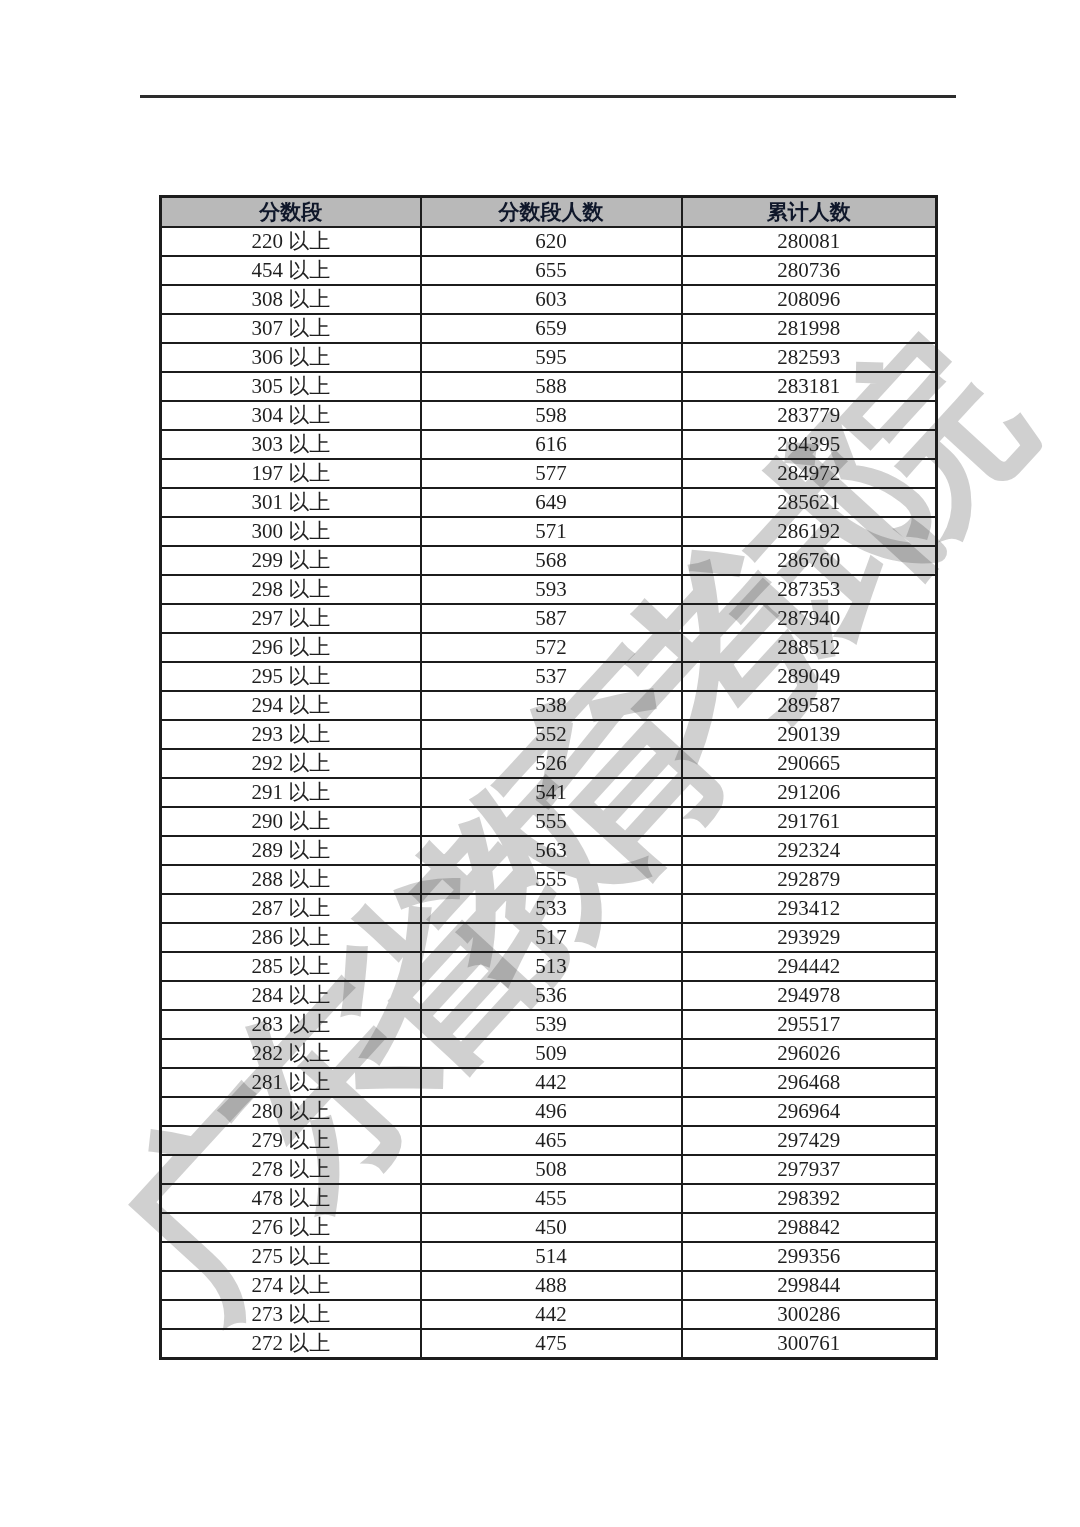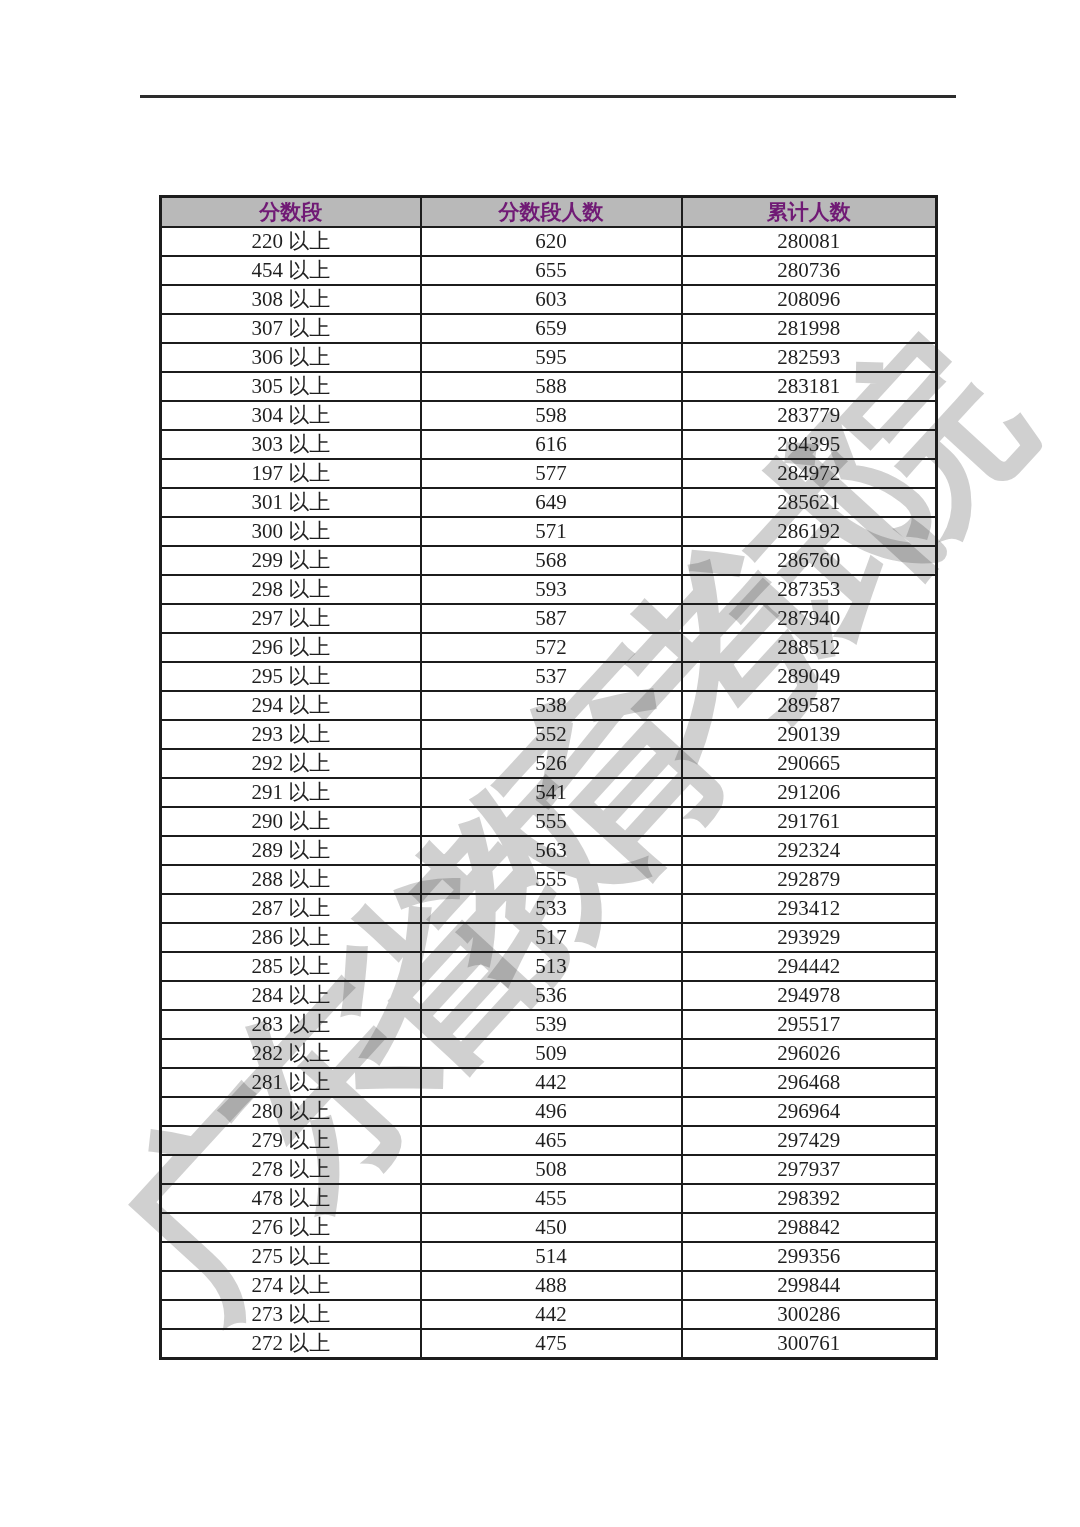--- a/index.html
+++ b/index.html
@@ -61,21 +61,21 @@
     text-align: center;
     vertical-align: middle;
     padding: 0;
     overflow: hidden;
   }
   .score-table th {
     height: 27px;
     background: var(--header-bg);
     font-size: 21px;
     font-weight: bold;
-    color: #701a75;
+    color: #0f172a;
   }
   .score-table td {
     height: 27.2px;
     font-size: 21px;
     color: var(--text-color);
     background: transparent;
     line-height: 27px;
   }
   col.c1 { width: 260px; }
   col.c2 { width: 261px; }

